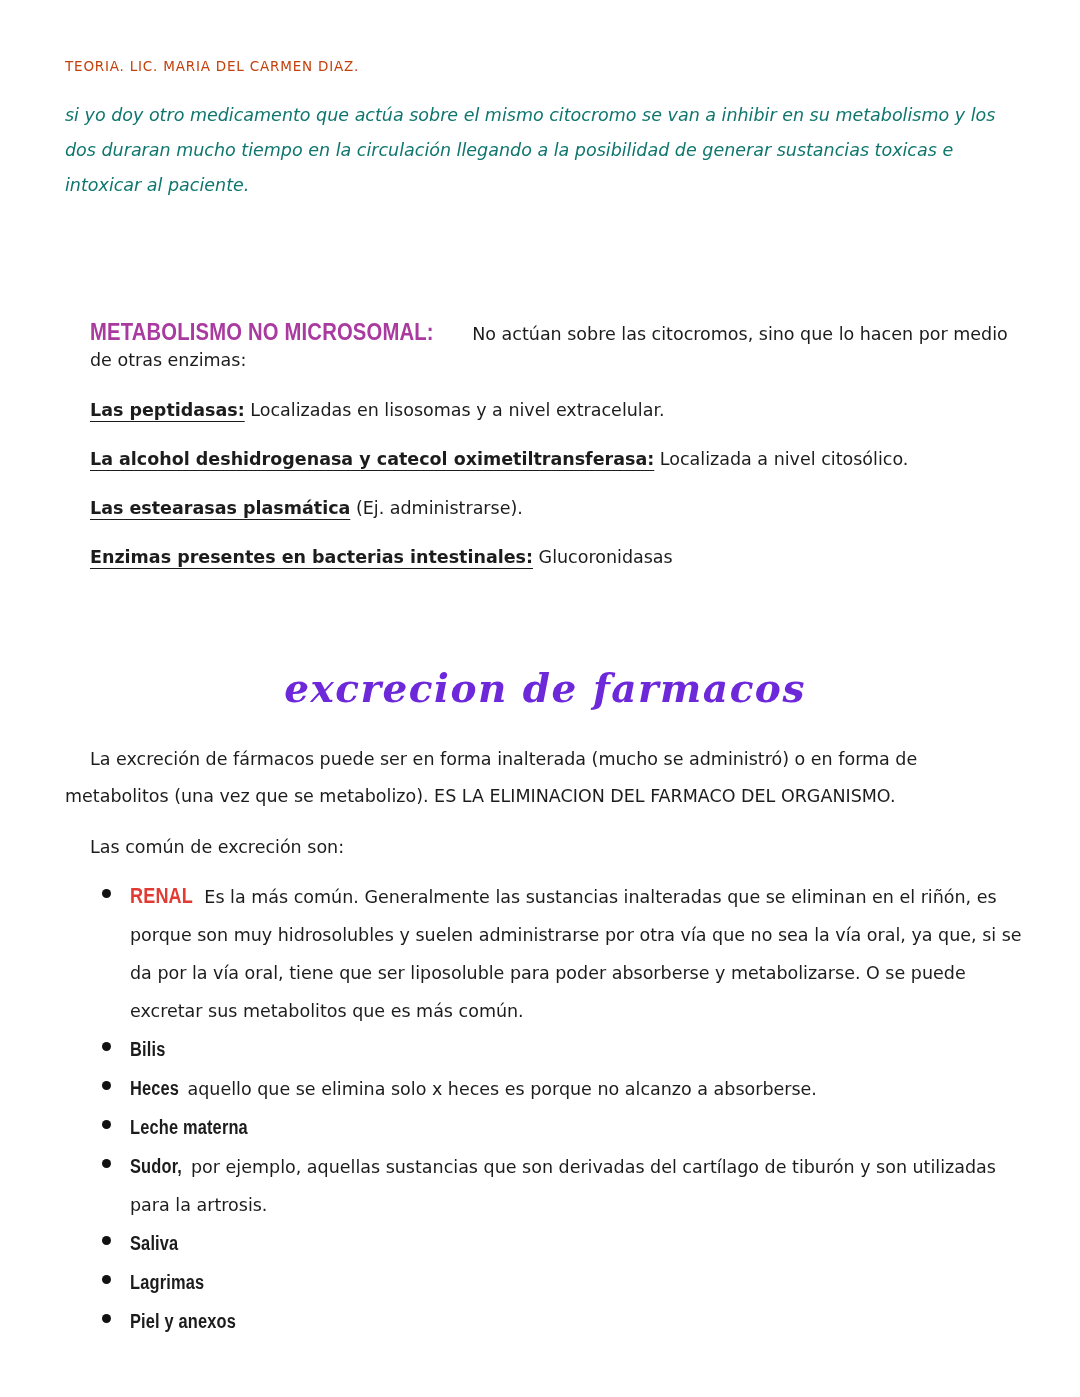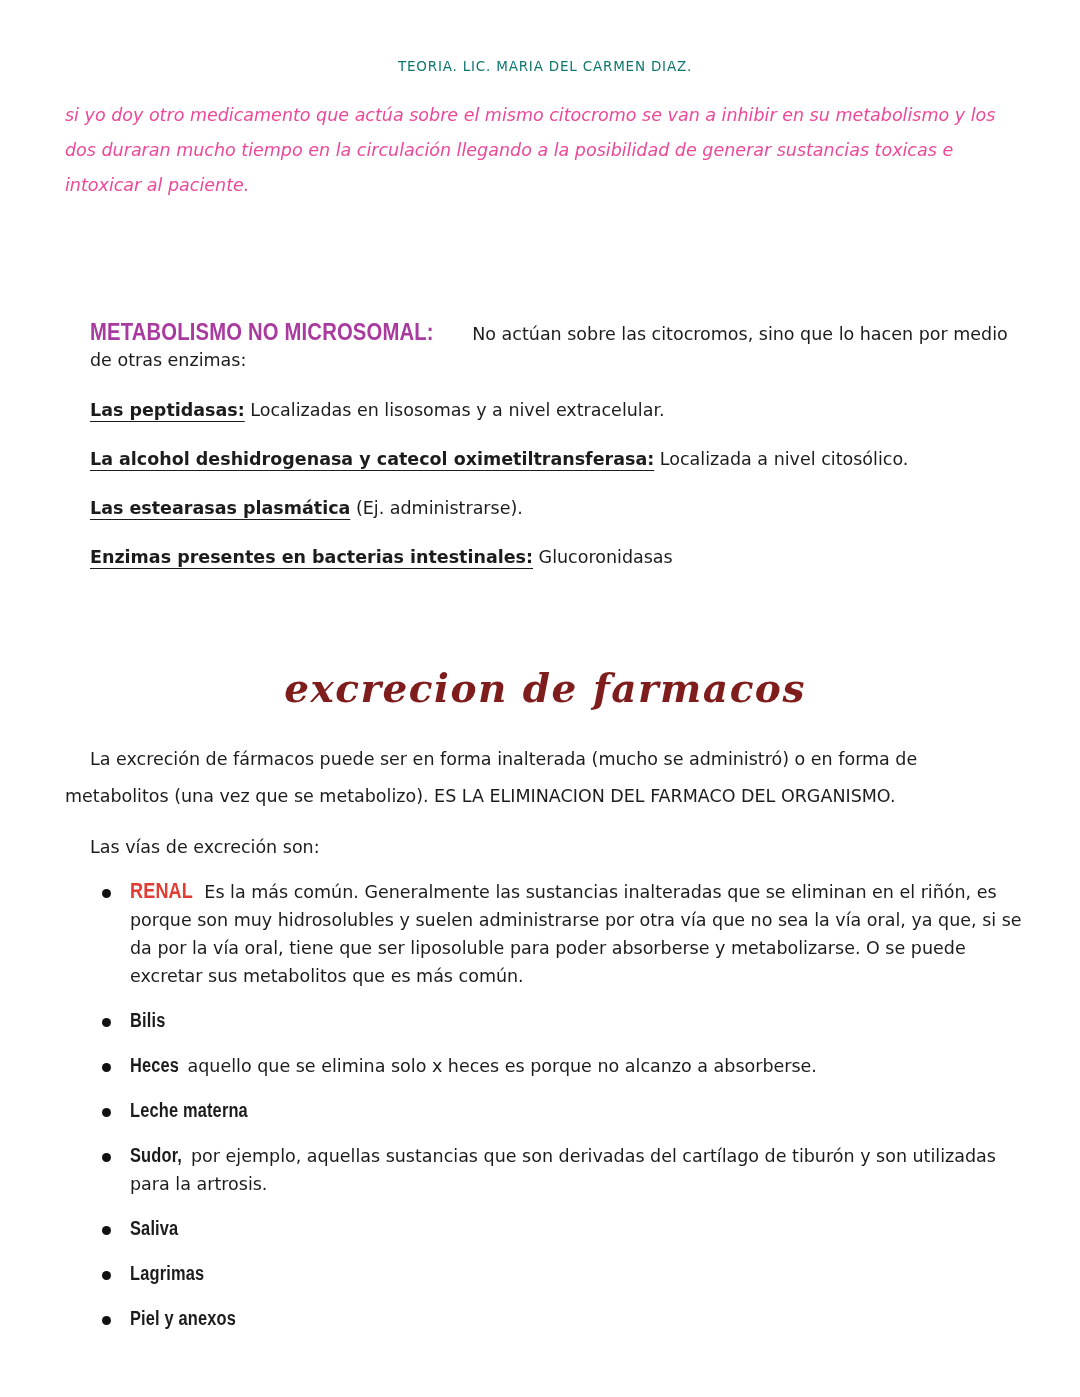--- a/index.html
+++ b/index.html
@@ -11,30 +11,29 @@
     color: #1c1c1c;
     font-family: "DejaVu Sans", sans-serif;
     box-sizing: border-box;
     padding: 58px 55px 0 65px;
     overflow: hidden;
   }
   .header {
     font-size: 13.5px;
     letter-spacing: 0.8px;
     font-weight: 500;
-    color: #0f766e;
-    text-align: center;
+    color: #c2410c;
   }
   .intro {
     margin: 24px 0 0 0;
     font-style: italic;
     font-size: 17.5px;
     line-height: 35px;
     max-width: 1000px;
-    color: #ec4899;
+    color: #0f766e;
   }
   .metab { margin-top: 116px; padding-left: 25px; }
   .metab-heading-line { margin: 0 0 8px 0; font-size: 17.5px; line-height: 26px; }
   .lead-condensed {
     display: inline-block;
     font-family: "Liberation Sans", sans-serif;
     font-weight: 600;
     letter-spacing: 0.2px;
     transform: scaleX(0.88);
     transform-origin: left center;
@@ -52,42 +51,41 @@
     font-weight: 600;
   }
   .title {
     margin: 96px 0 0 0;
     text-align: center;
     font-family: "DejaVu Serif", serif;
     font-style: italic;
     font-weight: bold;
     font-size: 39px;
     letter-spacing: 1.5px;
-    color: #7f1d1d;
+    color: #6d28d9;
   }
   .para {
     margin: 30px 0 0 0;
     font-size: 17.5px;
     line-height: 37px;
     text-indent: 25px;
     max-width: 1000px;
   }
   .vias { margin: 22px 0 0 25px; font-size: 17.5px; }
   ul.bullets {
     list-style: none;
     margin: 20px 0 0 0;
     padding: 0 0 0 37px;
   }
   ul.bullets > li {
     position: relative;
     padding-left: 28px;
     font-size: 17.5px;
-    line-height: 28px;
+    line-height: 38px;
     max-width: 950px;
-    margin-top: 16px;
   }
   ul.bullets > li::before {
     content: "";
     position: absolute;
     left: 0;
     top: 12px;
     width: 9px;
     height: 9px;
     border-radius: 50%;
     background: #111;
@@ -134,21 +132,21 @@
     <p class="metab-item">
       <span class="u-lead">Enzimas presentes en bacterias intestinales:</span>
       <span>Glucoronidasas</span>
     </p>
   </section>
 
   <h1 class="title">excrecion de farmacos</h1>
 
   <p class="para">La excreción de fármacos puede ser en forma inalterada (mucho se administró) o en forma de metabolitos (una vez que se metabolizo). ES LA ELIMINACION DEL FARMACO DEL ORGANISMO.</p>
 
-  <p class="vias">Las vías de excreción son:</p>
+  <p class="vias">Las común de excreción son:</p>
 
   <ul class="bullets">
     <li>
       <span class="bullet-lead red">RENAL</span>
       <span>Es la más común. Generalmente las sustancias inalteradas que se eliminan en el riñón, es porque son muy hidrosolubles y suelen administrarse por otra vía que no sea la vía oral, ya que, si se da por la vía oral, tiene que ser liposoluble para poder absorberse y metabolizarse. O se puede excretar sus metabolitos que es más común.</span>
     </li>
     <li>
       <span class="bullet-lead">Bilis</span>
       <span></span>
     </li>

